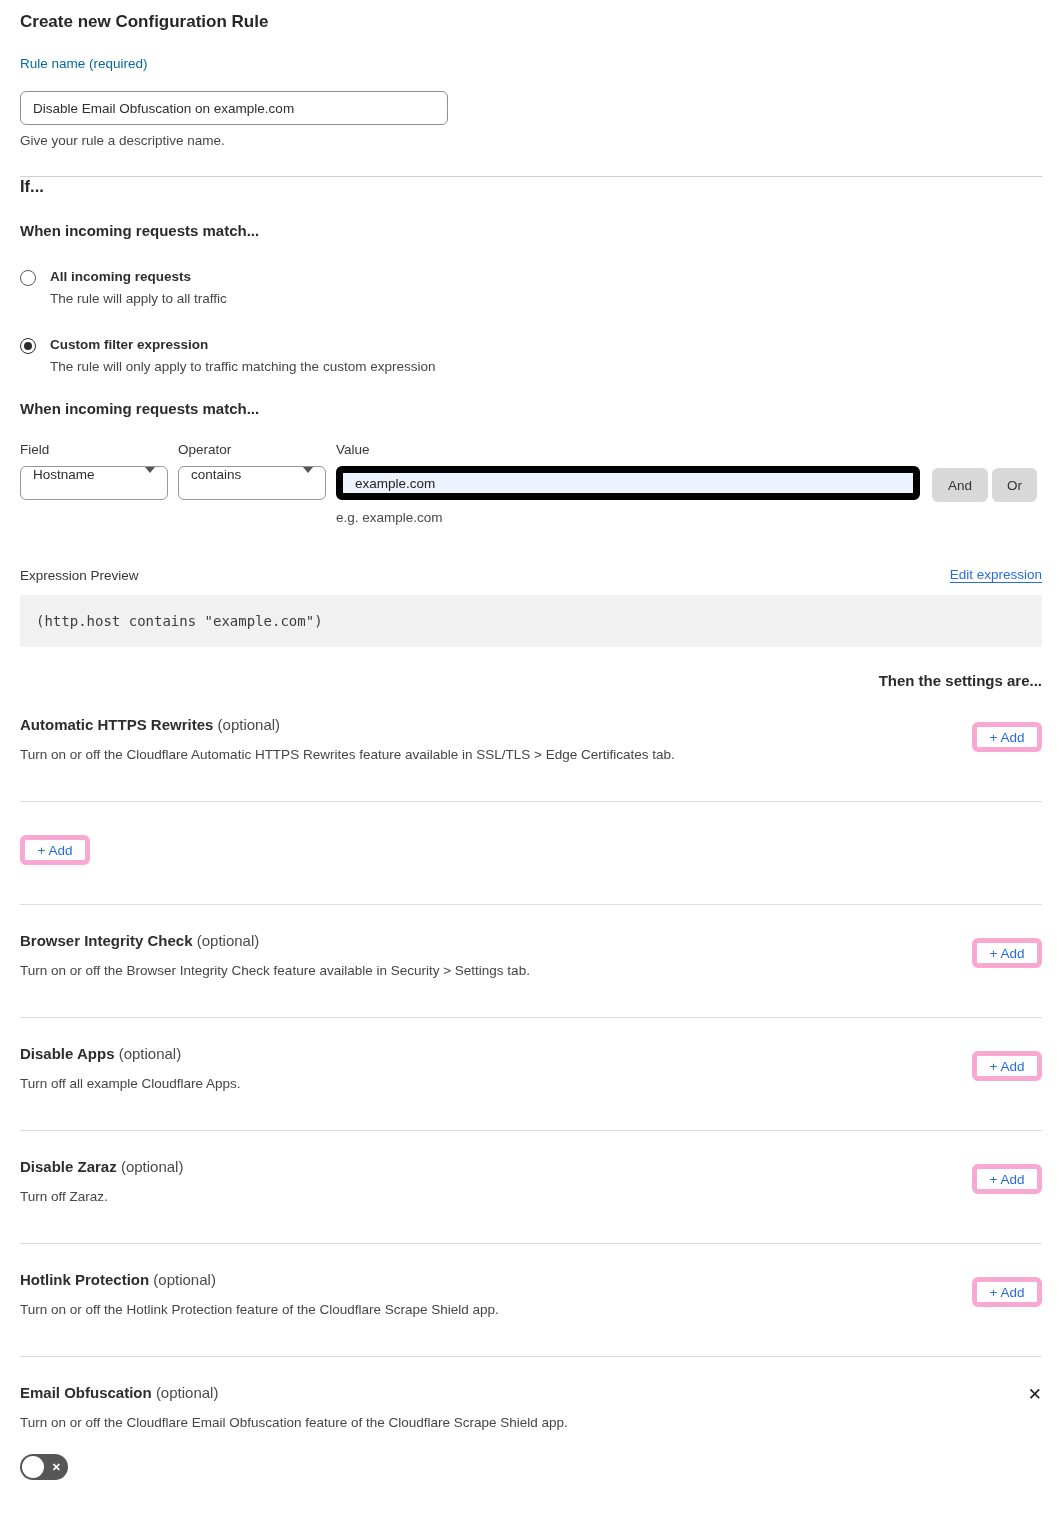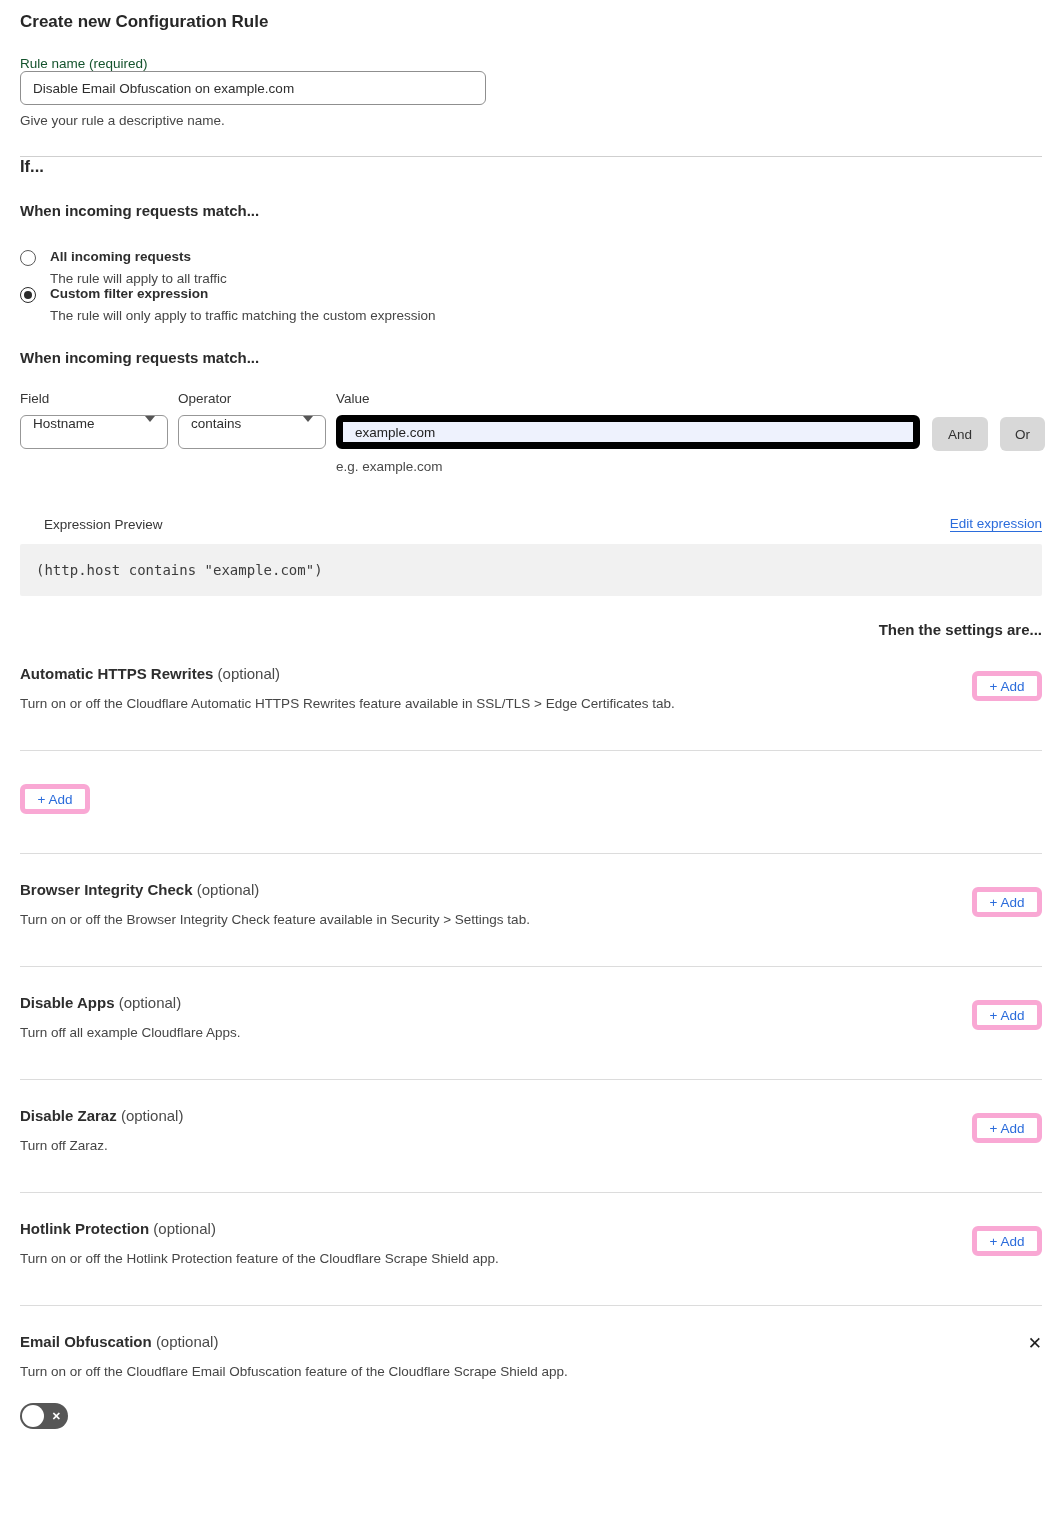--- a/index.html
+++ b/index.html
@@ -8,40 +8,40 @@
     width: 1060px;
     min-height: 1517px;
     font-family: "Liberation Sans", sans-serif;
     color: #2e2e2e;
     -webkit-font-smoothing: antialiased;
   }
   .page { padding: 12px 18px 40px 20px; }
 
   h1.page-title { font-size: 17px; font-weight: 700; color: #272727; margin-bottom: 24px; }
 
-  .field-label { font-size: 13.5px; color: #14532d; margin-bottom: 0; }
+  .field-label { font-size: 13.5px; color: #0369a1; margin-bottom: 20px; }
   .text-input {
     display: block;
-    width: 466px; height: 34px;
+    width: 428px; height: 34px;
     border: 1px solid #8f8f8f; border-radius: 6px;
     padding: 0 12px;
     font-family: "Liberation Sans", sans-serif;
     font-size: 13.5px; color: #2e2e2e;
     background: #fff;
     outline: none;
   }
   .help-text { font-size: 13.5px; color: #464646; margin-top: 8px; }
 
   hr.rule-divider { border: none; border-top: 1px solid #cfcfcf; margin: 28px 0 0 0; }
 
   h2.if-heading { font-size: 16.5px; font-weight: 700; color: #272727; }
   h3.sub-heading { font-size: 15px; font-weight: 700; color: #2b2b2b; margin-top: 26px; }
 
   .radio-group { margin-top: 30px; }
-  .radio-row { display: flex; align-items: flex-start; cursor: pointer; }
+  .radio-row { display: flex; align-items: flex-start; cursor: pointer; margin-bottom: 31px; }
   .radio-row:last-child { margin-bottom: 0; }
   .radio-circle {
     flex: 0 0 auto;
     width: 16px; height: 16px;
     border: 1.5px solid #5a5a5a; border-radius: 50%;
     margin: 1px 0 0 0;
     position: relative;
     background: #fff;
   }
   .radio-row.selected .radio-circle { border-color: #2b2b2b; }
@@ -86,27 +86,27 @@
   .value-hint { font-size: 13.5px; color: #4a4a4a; margin-top: 10px; }
   .logic-btn {
     height: 34px; margin-top: 26px;
     border: none; border-radius: 6px;
     background: #d8d8d8; color: #333;
     font-family: "Liberation Sans", sans-serif;
     font-size: 13.5px;
     padding: 0 16px;
     cursor: pointer;
   }
-  .logic-btn.or { margin-left: 12px; padding: 4px 15px; }
+  .logic-btn.or { margin-left: 4px; padding: 4px 15px; }
 
   .preview-head {
     margin-top: 42px;
     display: flex; justify-content: space-between; align-items: flex-end;
   }
-  .preview-label { font-size: 13.5px; color: #363636; margin-left: 24px; }
+  .preview-label { font-size: 13.5px; color: #363636; }
   .edit-link {
     font-size: 13.5px; color: #2b6cdb; text-decoration: none;
     border-bottom: 1.5px solid #2b6cdb;
     cursor: pointer;
   }
   .code-block {
     margin-top: 12px;
     background: #f1f1f1;
     border-radius: 2px;
     padding: 17px 16px;

